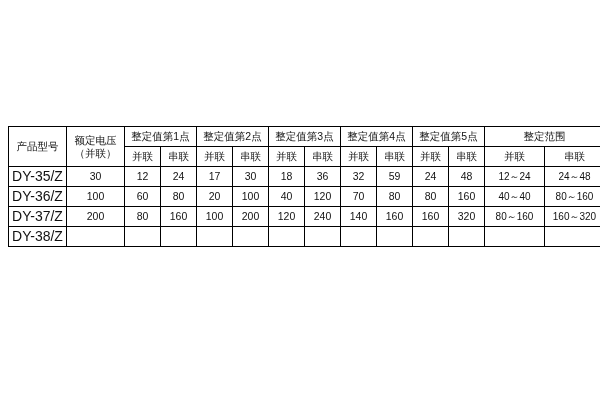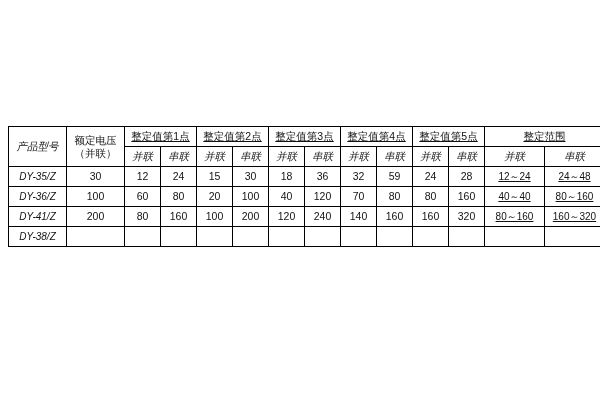--- a/index.html
+++ b/index.html
@@ -30,40 +30,36 @@
     padding: 0;
     font-weight: normal;
     line-height: 1.15;
     height: 19px;
     overflow: hidden;
     white-space: nowrap;
   }
   td.model, th.model {
     text-align: left;
     padding-left: 4px;
-    font-style: italic;
   }
   .hdr-group {
     font-size: 10.5px;
-    text-decoration: underline;
   }
   .hdr-sub {
     font-size: 10.5px;
-    font-style: italic;
   }
   .rowlabel {
-    font-size: 10px;
+    font-size: 14px;
   }
   .volt-cell {
     font-size: 10.5px;
   }
   .range-cell {
     font-size: 10px;
     letter-spacing: 0px;
-    text-decoration: underline;
   }
   .blank {
     height: 19px;
   }
 </style>
 </head>
 <body>
 
 <div id="spec-table-wrap">
   <table class="spec">
@@ -111,49 +107,49 @@
         <th class="hdr-sub">并联</th>
         <th class="hdr-sub">串联</th>
       </tr>
     </thead>
     <tbody>
       <tr>
         <td class="model rowlabel">DY-35/Z</td>
         <td class="volt-cell">30</td>
         <td>12</td>
         <td>24</td>
-        <td>15</td>
+        <td>17</td>
         <td>30</td>
         <td>18</td>
         <td>36</td>
         <td>32</td>
         <td>59</td>
         <td>24</td>
-        <td>28</td>
+        <td>48</td>
         <td class="range-cell">12～24</td>
         <td class="range-cell">24～48</td>
       </tr>
       <tr>
         <td class="model rowlabel">DY-36/Z</td>
         <td class="volt-cell">100</td>
         <td>60</td>
         <td>80</td>
         <td>20</td>
         <td>100</td>
         <td>40</td>
         <td>120</td>
         <td>70</td>
         <td>80</td>
         <td>80</td>
         <td>160</td>
         <td class="range-cell">40～40</td>
         <td class="range-cell">80～160</td>
       </tr>
       <tr>
-        <td class="model rowlabel">DY-41/Z</td>
+        <td class="model rowlabel">DY-37/Z</td>
         <td class="volt-cell">200</td>
         <td>80</td>
         <td>160</td>
         <td>100</td>
         <td>200</td>
         <td>120</td>
         <td>240</td>
         <td>140</td>
         <td>160</td>
         <td>160</td>

